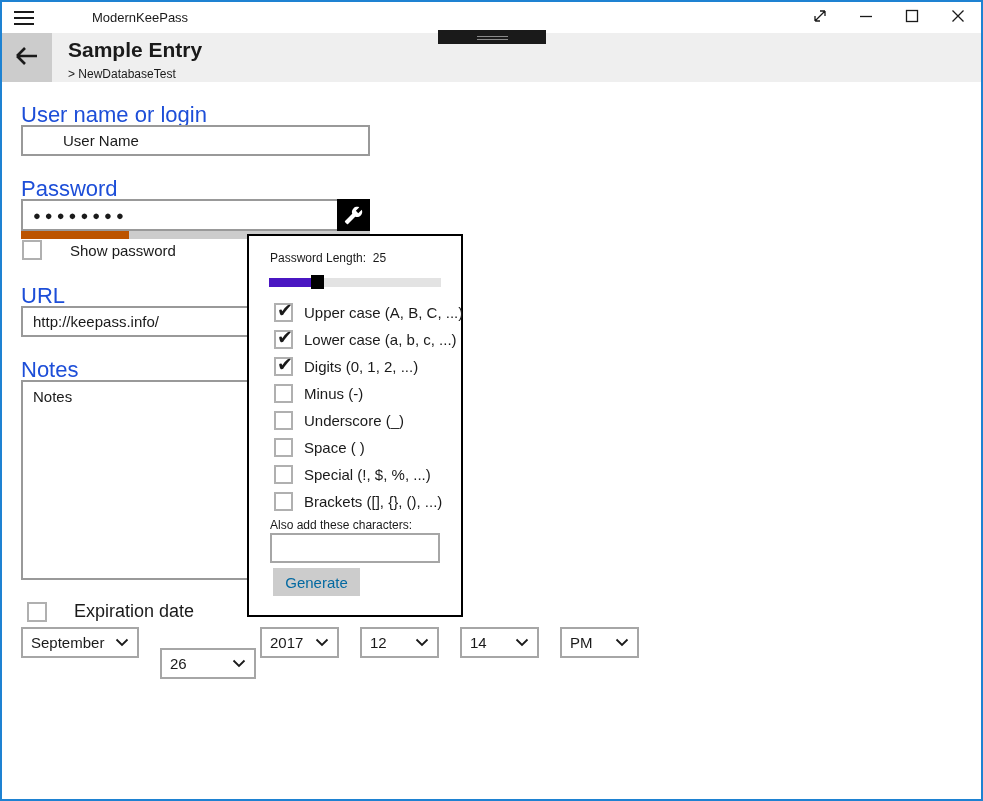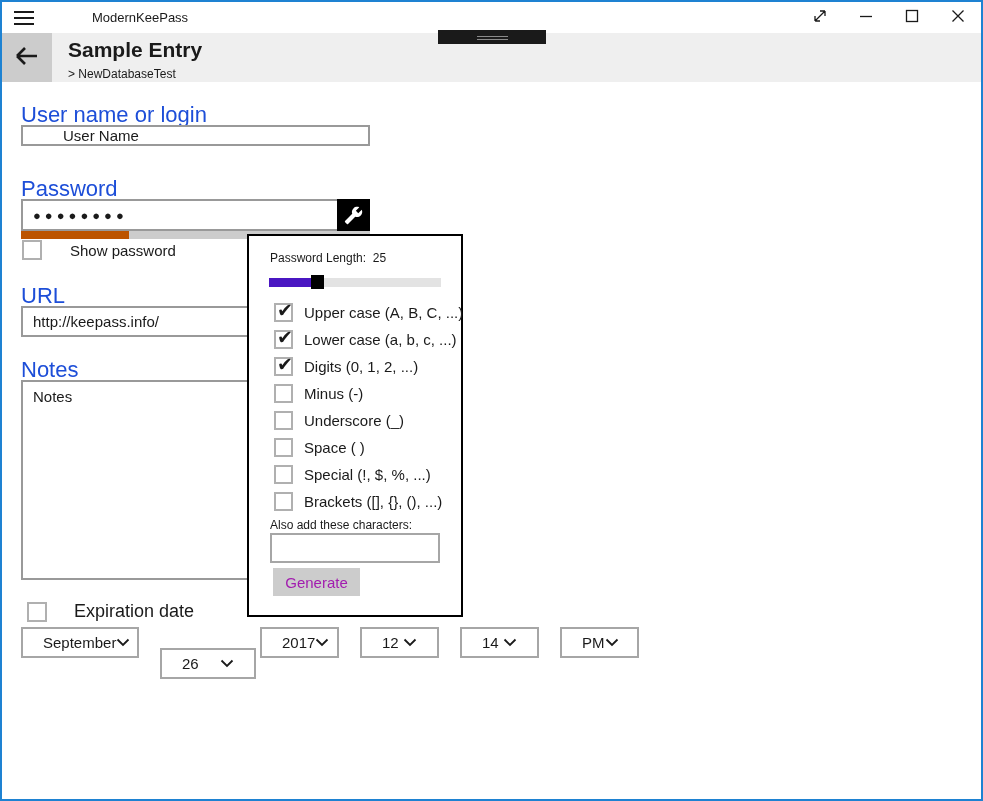--- a/index.html
+++ b/index.html
@@ -31,21 +31,21 @@
   .cmdbar-more { position:absolute; left:436px; top:28px; width:108px; height:14px; background:#1a1a1a; border:none; z-index:30; cursor:pointer; }
   .cmdbar-more i { display:block; width:31px; height:1px; background:#8a8a8a; margin:4px auto 2px auto; }
   .cmdbar-more i + i { margin-top:0; }
 
   
   .field-label { position:absolute; font-size:22px; color:#1d4ed8; white-space:nowrap; }
   .text-input {
     position:absolute; border:2px solid #999999; background:#ffffff;
     font-family:inherit; font-size:15px; color:#1a1a1a; padding:0 10px; outline:none;
   }
-  #username-input { left:19px; top:123px; width:349px; height:21px;padding-left:40px; }
+  #username-input { left:19px; top:123px; width:349px; height:31px;padding-left:40px; }
   #password-input { left:19px; top:197px; width:349px; height:32px; font-size:13px; letter-spacing:4px; font-weight:700; }
   #url-input      { left:19px; top:304px; width:349px; height:31px; }
   .notes-area {
     position:absolute; left:19px; top:378px; width:349px; height:200px;
     border:2px solid #999999; background:#ffffff; resize:none; outline:none;
     font-family:inherit; font-size:15px; color:#1a1a1a; padding:6px 10px;
   }
   .wrench-btn {
     position:absolute; left:335px; top:197px; width:33px; height:32px;
     background:#000000; border:none; cursor:pointer; z-index:2;
@@ -61,21 +61,21 @@
   .cbx .mark { display:none; position:absolute; left:1px; top:-6px; font-size:19px; color:#1a1a1a; }
   .cbx.checked .mark { display:block; }
   #show-password-row { left:20px; top:238px; }
   #show-password-row .row-label { margin-left:9px; font-size:15px; }
   #expiration-row { left:25px; top:599px; }
   #expiration-row .row-label { margin-left:8px; font-size:18px; }
 
   
   .dropdown {
     position:absolute; top:625px; height:31px; border:2px solid #a6a6a6; background:#ffffff;
-    display:flex; align-items:center; padding:0 20px; font-size:15px; cursor:pointer;
+    display:flex; align-items:center; padding:0 8px; font-size:15px; cursor:pointer;
   }
   .dropdown .dd-chevron { margin-left:auto; display:flex; }
   .dropdown svg { stroke:#1a1a1a; fill:none; }
 
   
   .popup {
     position:absolute; left:245px; top:232px; width:216px; height:383px;
     background:#ffffff; border:2px solid #000000; z-index:20;
   }
   .popup-length-label { position:absolute; left:21px; top:15px; font-size:12px; }
@@ -84,21 +84,21 @@
   .slider-fill { position:absolute; left:0; top:3px; height:9px; background:#4a16c2; }
   .slider-thumb { position:absolute; top:0; width:13px; height:14px; background:#000000; }
   .gen-options { position:absolute; left:25px; top:63px; }
   .gen-option { position:relative; display:flex; align-items:center; height:27px; cursor:pointer; }
   .gen-option .cbx { width:19px; height:19px; }
   .gen-option .opt-label { margin-left:11px; font-size:15px; white-space:nowrap; }
   .also-label { position:absolute; left:21px; top:282px; font-size:12px; }
   .also-input { position:absolute; left:21px; top:297px; width:170px; height:30px; border:2px solid #a6a6a6; font-family:inherit; font-size:14px; padding:0 8px; outline:none; }
   .generate-btn {
     position:absolute; left:24px; top:332px; width:87px; height:28px;
-    background:#cccccc; border:none; font-family:inherit; font-size:15px; color:#a21caf; cursor:pointer;
+    background:#cccccc; border:none; font-family:inherit; font-size:15px; color:#0369a1; cursor:pointer;
   }
 </style>
 </head>
 <body>
 
 <div class="window">
 
   <div class="titlebar">
     <button class="hamburger">
       <span><i></i><i></i><i style="margin-bottom:0;"></i></span>

